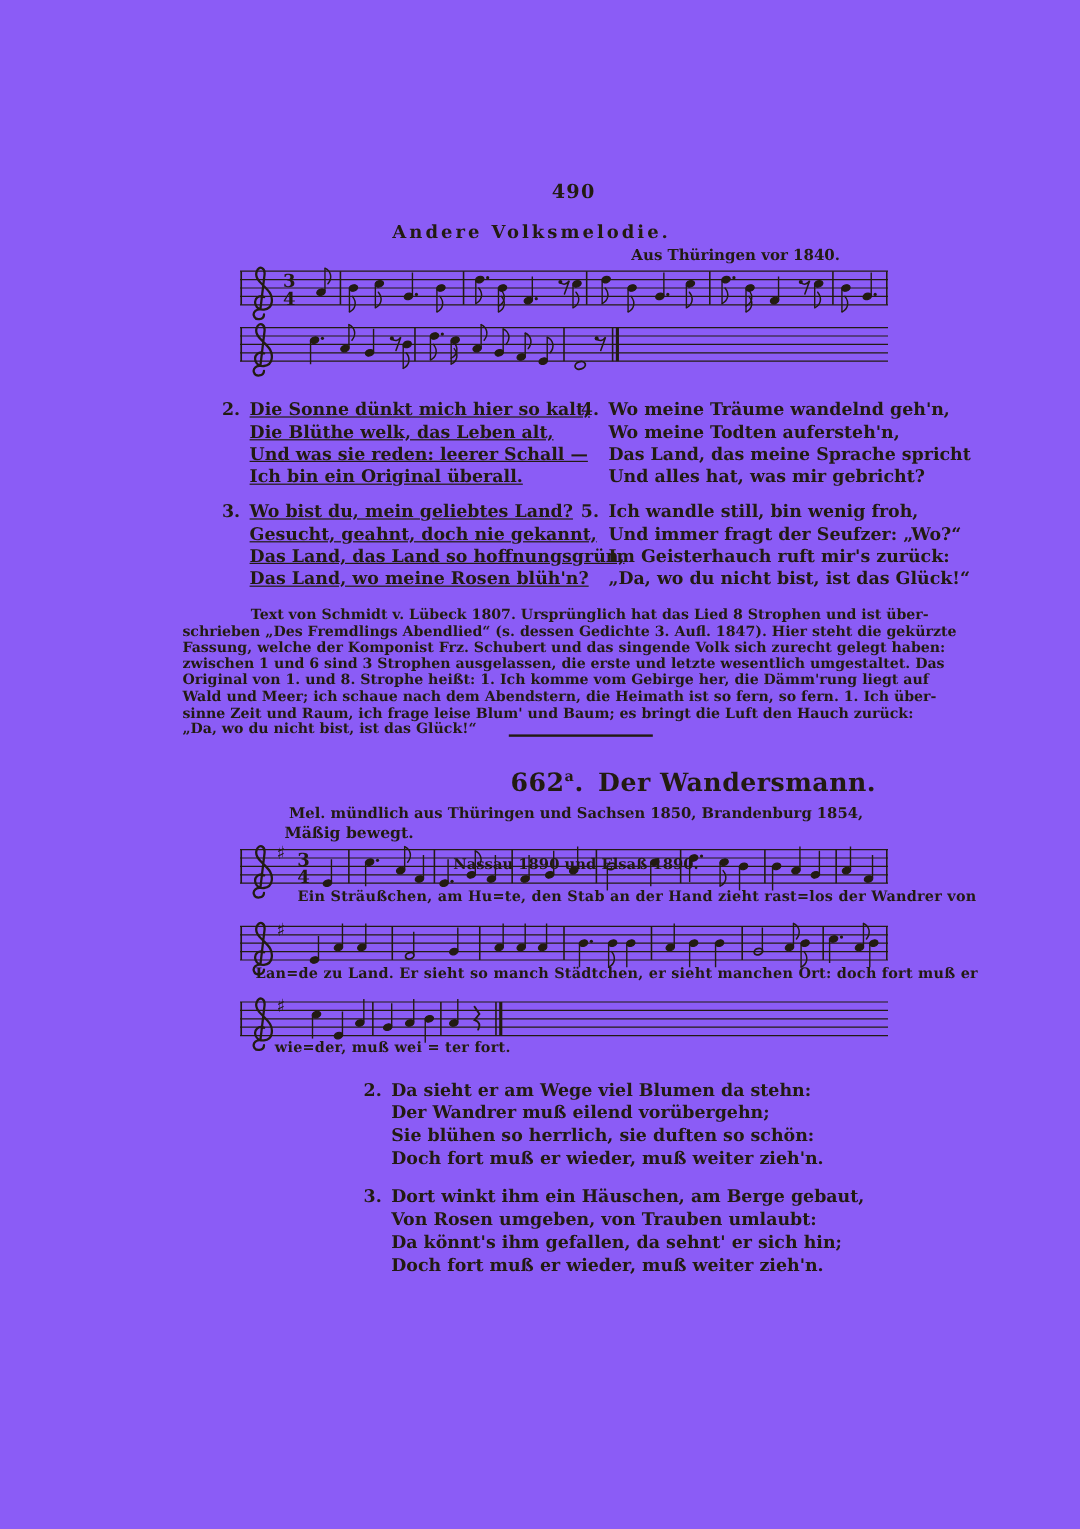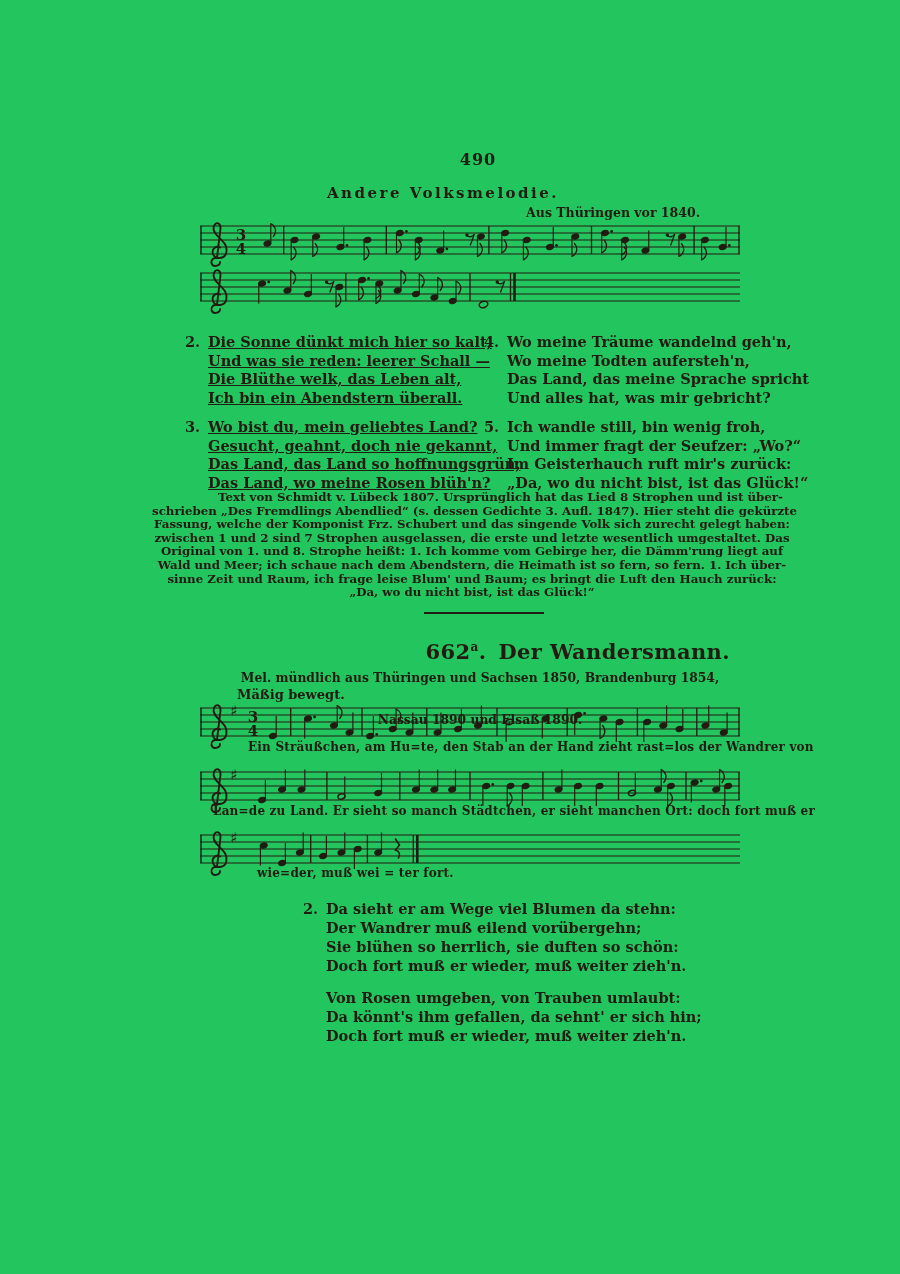--- a/index.html
+++ b/index.html
@@ -1,38 +1,38 @@
 <!DOCTYPE html>
 <html><head>
 <meta charset="utf-8">
 <style>
   html,body{margin:0;padding:0;background:#ffffff;}
   .page{
     position:relative; width:900px; height:1274px;
-    background:#22c55e; color:#221b12; overflow:hidden;
+    background:#8b5cf6; color:#221b12; overflow:hidden;
     font-family:"DejaVu Serif", serif; font-weight:bold;
   }
   .abs{position:absolute; white-space:nowrap;}
   .center{text-align:center;}
   .pageno{top:150px; left:403px; width:150px; font-size:16px; letter-spacing:1px;}
   .s1-title{top:184px; left:243px; width:400px; font-size:15px; letter-spacing:2.5px;}
   .s1-source{top:205px; left:520px; width:180px; text-align:right; font-size:12.5px;}
   .staff{position:absolute; left:200px; width:540px; height:64px;}
   .lyric{font-size:12px; letter-spacing:0.2px;}
   .ly0{top:740px; left:248px;}
   .ly1{top:804px; left:213px;}
-  .ly2{top:866px; left:229px;margin-left:28px;}
+  .ly2{top:866px; left:229px;}
   .vcol{position:absolute; font-size:14.5px; line-height:18.5px;}
   .vcol1{top:333px; left:185px; width:300px;text-decoration:underline;}
   .vcol2{top:333px; left:484px; width:300px;}
   .verse{margin-bottom:11px;}
   .vline{white-space:nowrap;}
   .vnum{display:inline-block; width:23px;}
   .indent{padding-left:23px;}
-  .footnote{top:491px; left:152px; width:640px; font-size:11.8px; line-height:13.6px;text-align:center;}
+  .footnote{top:506px; left:152px; width:640px; font-size:11.8px; line-height:13.6px;}
   .fline{white-space:nowrap;}
   .fline.first{padding-left:57px;}
   .divider{top:612px; left:424px; width:120px; height:2px; background:#221b12;}
   .s2-head{top:639px; left:230px; width:500px; font-size:21px; letter-spacing:0.4px;text-align:right;}
   .s2-head sup{font-size:12px;}
   .s2-title-span{margin-left:12px;}
   .mel{left:240px; width:480px; font-size:12.3px;}
   .mel1{top:670px;}
   .mel2{top:712px;}
   .tempo{top:687px; left:237px; font-size:13px;}
@@ -176,23 +176,23 @@
         <line x1="256.02000000000004" y1="41" x2="256.02000000000004" y2="22" stroke="#221b12" stroke-width="1.15"></line>
         <path d="M 256.02000000000004 22 c 5 2.5 6.5 8 2.5 13" stroke="#221b12" stroke-width="1.25" fill="none" stroke-linecap="round"></path>
         <ellipse cx="283.5" cy="45.5" rx="4.4" ry="3.1" transform="rotate(-18 283.5 45.5)" fill="none" stroke="#221b12" stroke-width="1.5"></ellipse>
         <path d="M 296.62 23 C 299.62 26 302.62 25 304.62 22 L 300.62 33" stroke="#221b12" stroke-width="1.3" fill="none" stroke-linecap="round"></path>
         <circle cx="297.22" cy="23" r="1.7" fill="#221b12"></circle>
       </svg></div>
 
   <div class="vcol vcol1">
     <div class="verse">
       <div class="vline"><span class="vnum">2.</span><span>Die Sonne dünkt mich hier so kalt,</span></div>
+      <div class="vline indent">Die Blüthe welk, das Leben alt,</div>
       <div class="vline indent">Und was sie reden: leerer Schall —</div>
-      <div class="vline indent">Die Blüthe welk, das Leben alt,</div>
-      <div class="vline indent">Ich bin ein Abendstern überall.</div>
+      <div class="vline indent">Ich bin ein Original überall.</div>
     </div>
     <div class="verse">
       <div class="vline"><span class="vnum">3.</span><span>Wo bist du, mein geliebtes Land?</span></div>
       <div class="vline indent">Gesucht, geahnt, doch nie gekannt,</div>
       <div class="vline indent">Das Land, das Land so hoffnungsgrün,</div>
       <div class="vline indent">Das Land, wo meine Rosen blüh'n?</div>
     </div>
   </div>
 
   <div class="vcol vcol2">
@@ -207,21 +207,21 @@
       <div class="vline indent">Und immer fragt der Seufzer: „Wo?“</div>
       <div class="vline indent">Im Geisterhauch ruft mir's zurück:</div>
       <div class="vline indent">„Da, wo du nicht bist, ist das Glück!“</div>
     </div>
   </div>
 
   <div class="abs footnote">
     <div class="fline first">Text von Schmidt v. Lübeck 1807.  Ursprünglich hat das Lied 8 Strophen und ist über-</div>
     <div class="fline">schrieben „Des Fremdlings Abendlied“ (s. dessen Gedichte 3. Aufl. 1847).  Hier steht die gekürzte</div>
     <div class="fline">Fassung, welche der Komponist Frz. Schubert und das singende Volk sich zurecht gelegt haben:</div>
-    <div class="fline">zwischen 1 und 2 sind 7 Strophen ausgelassen, die erste und letzte wesentlich umgestaltet.  Das</div>
+    <div class="fline">zwischen 1 und 6 sind 3 Strophen ausgelassen, die erste und letzte wesentlich umgestaltet.  Das</div>
     <div class="fline">Original von 1. und 8. Strophe heißt: 1. Ich komme vom Gebirge her, die Dämm'rung liegt auf</div>
     <div class="fline">Wald und Meer; ich schaue nach dem Abendstern, die Heimath ist so fern, so fern.  1. Ich über-</div>
     <div class="fline">sinne Zeit und Raum, ich frage leise Blum' und Baum; es bringt die Luft den Hauch zurück:</div>
     <div class="fline">„Da, wo du nicht bist, ist das Glück!“</div>
   </div>
 
   <div class="abs divider"></div>
 
   <div class="abs s2-head center">
     <span>662</span><sup>a</sup><span>.</span><span class="s2-title-span">Der Wandersmann.</span>
@@ -396,19 +396,20 @@
   <div class="abs lyric ly2">wie=der, muß wei = ter  fort.</div>
 
   <div class="vcol3 abs" style="white-space:normal">
     <div class="verse">
       <div class="vline"><span class="vnum">2.</span><span>Da sieht er am Wege viel Blumen da stehn:</span></div>
       <div class="vline indent">Der Wandrer muß eilend vorübergehn;</div>
       <div class="vline indent">Sie blühen so herrlich, sie duften so schön:</div>
       <div class="vline indent">Doch fort muß er wieder, muß weiter zieh'n.</div>
     </div>
     <div class="verse">
+      <div class="vline"><span class="vnum">3.</span><span>Dort winkt ihm ein Häuschen, am Berge gebaut,</span></div>
       <div class="vline indent">Von Rosen umgeben, von Trauben umlaubt:</div>
       <div class="vline indent">Da könnt's ihm gefallen, da sehnt' er sich hin;</div>
       <div class="vline indent">Doch fort muß er wieder, muß weiter zieh'n.</div>
     </div>
   </div>
 
 </div>
 
 </body></html>

